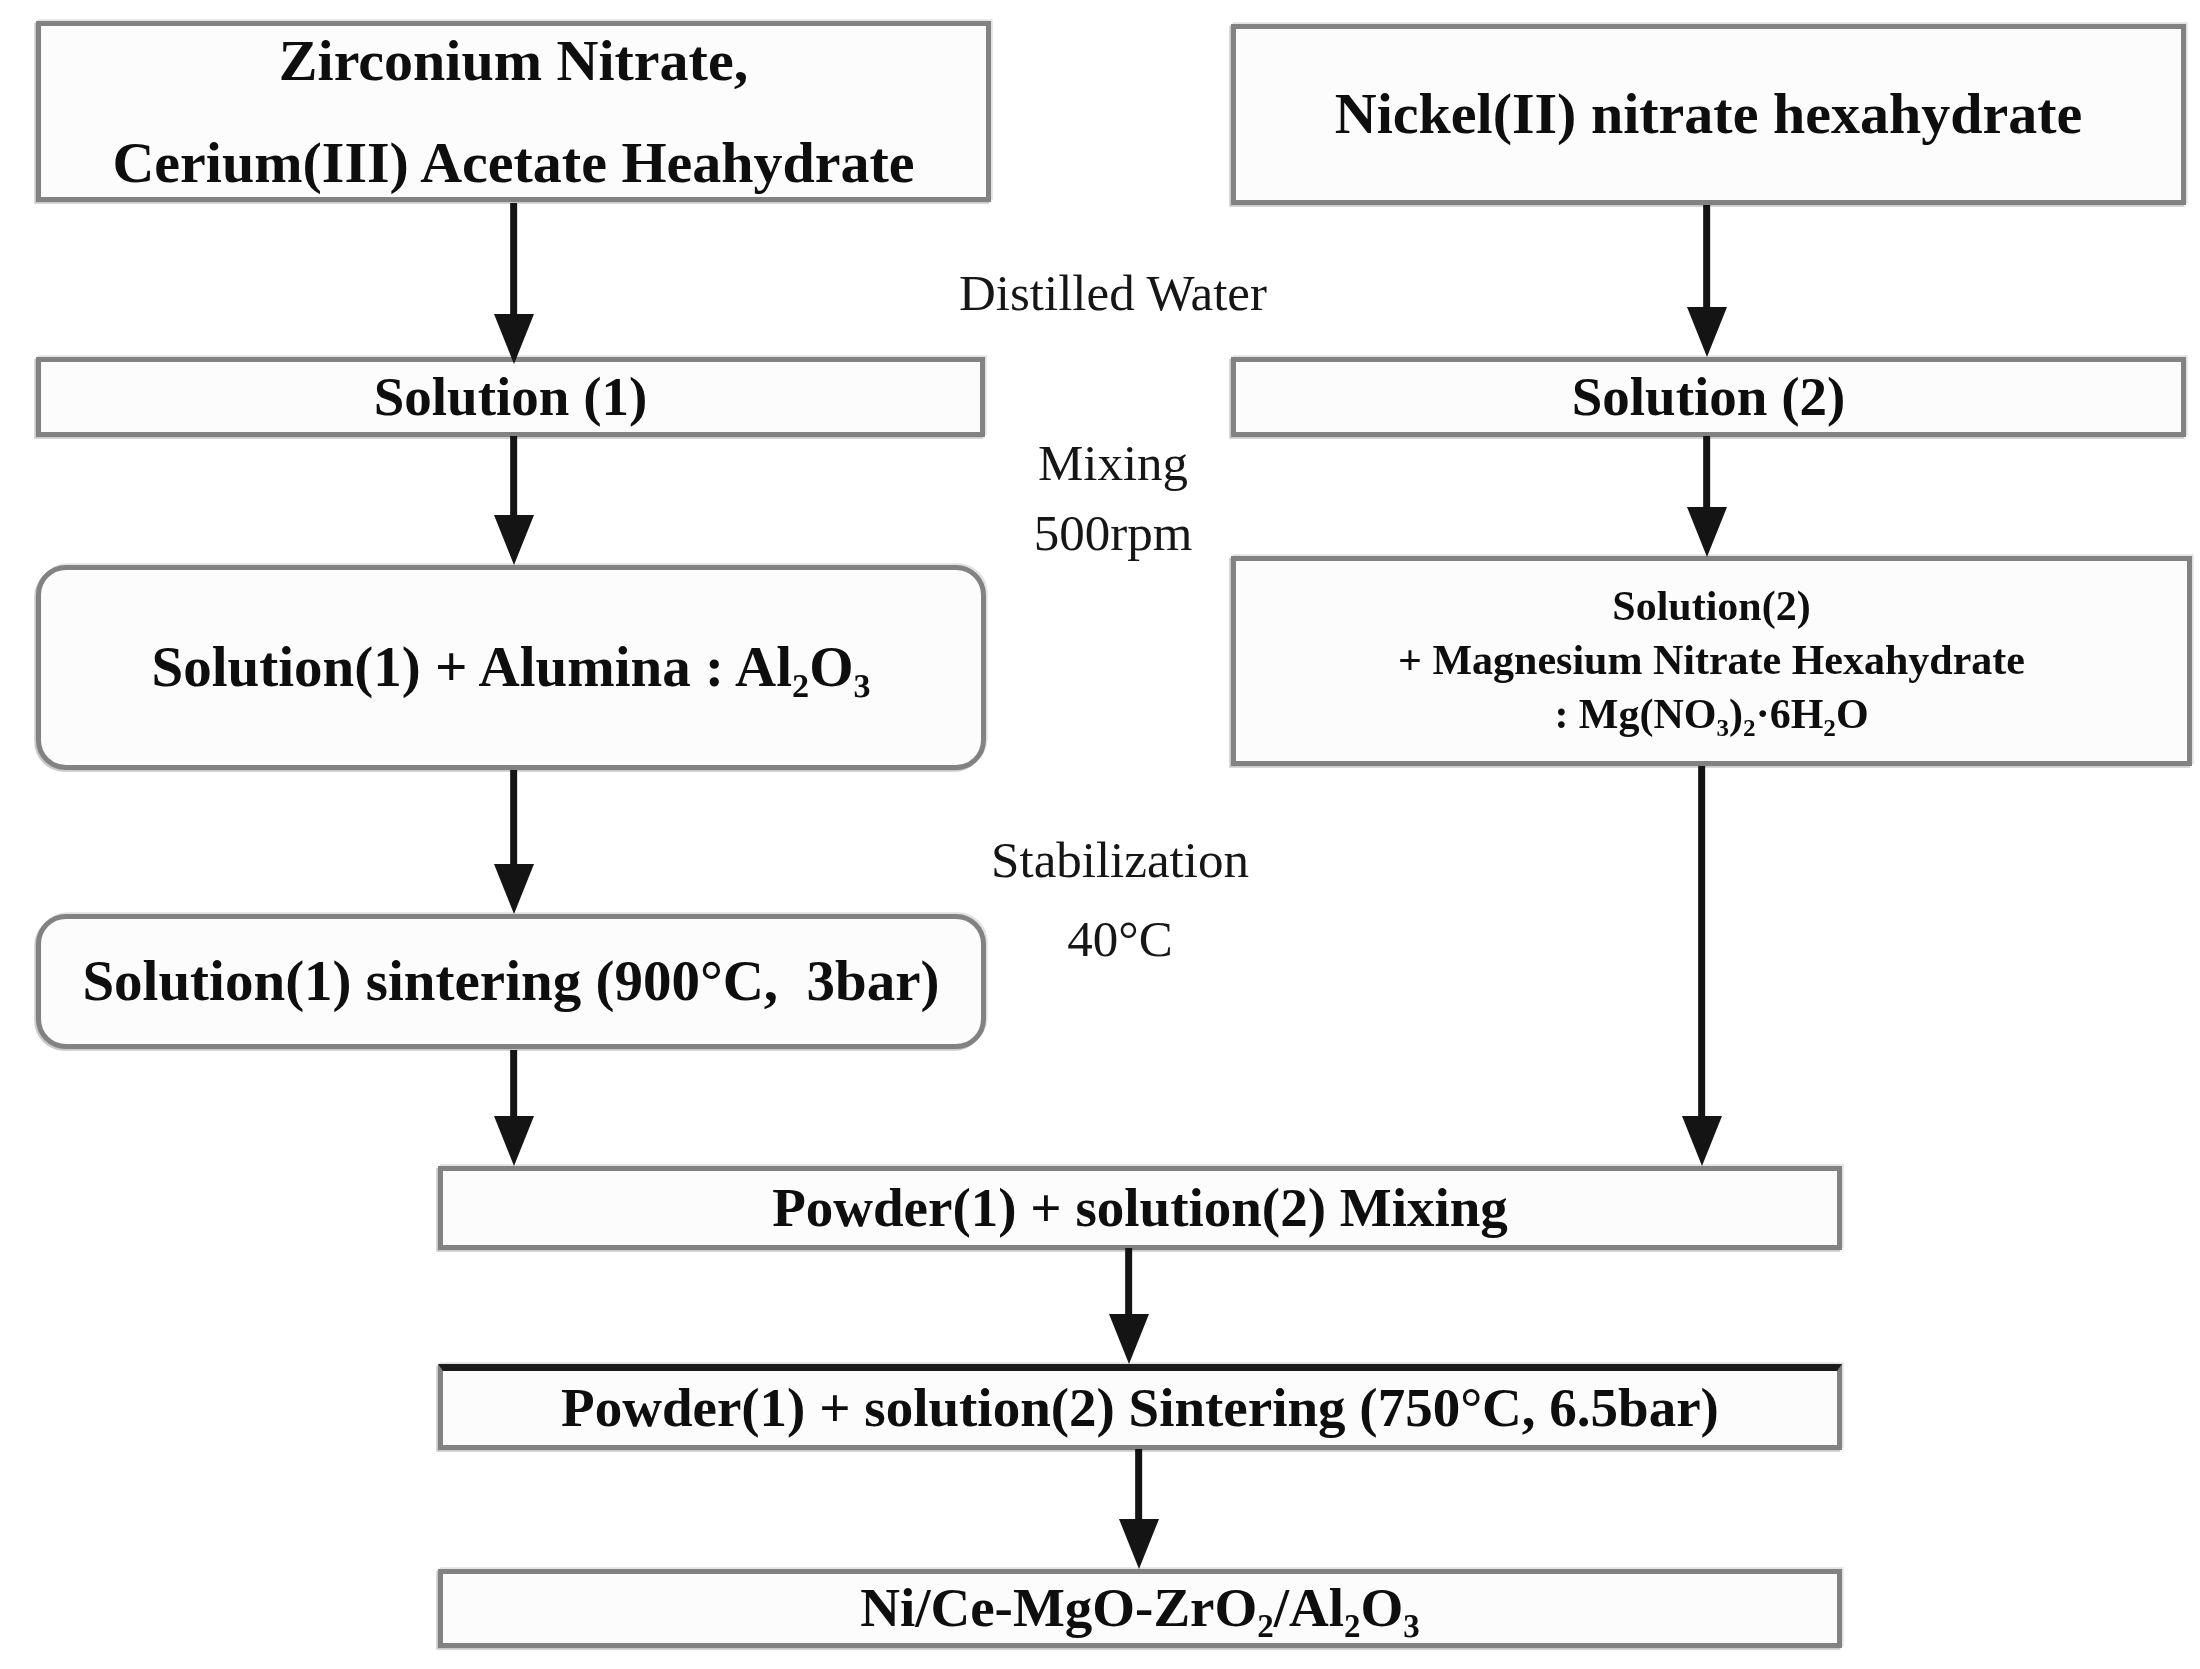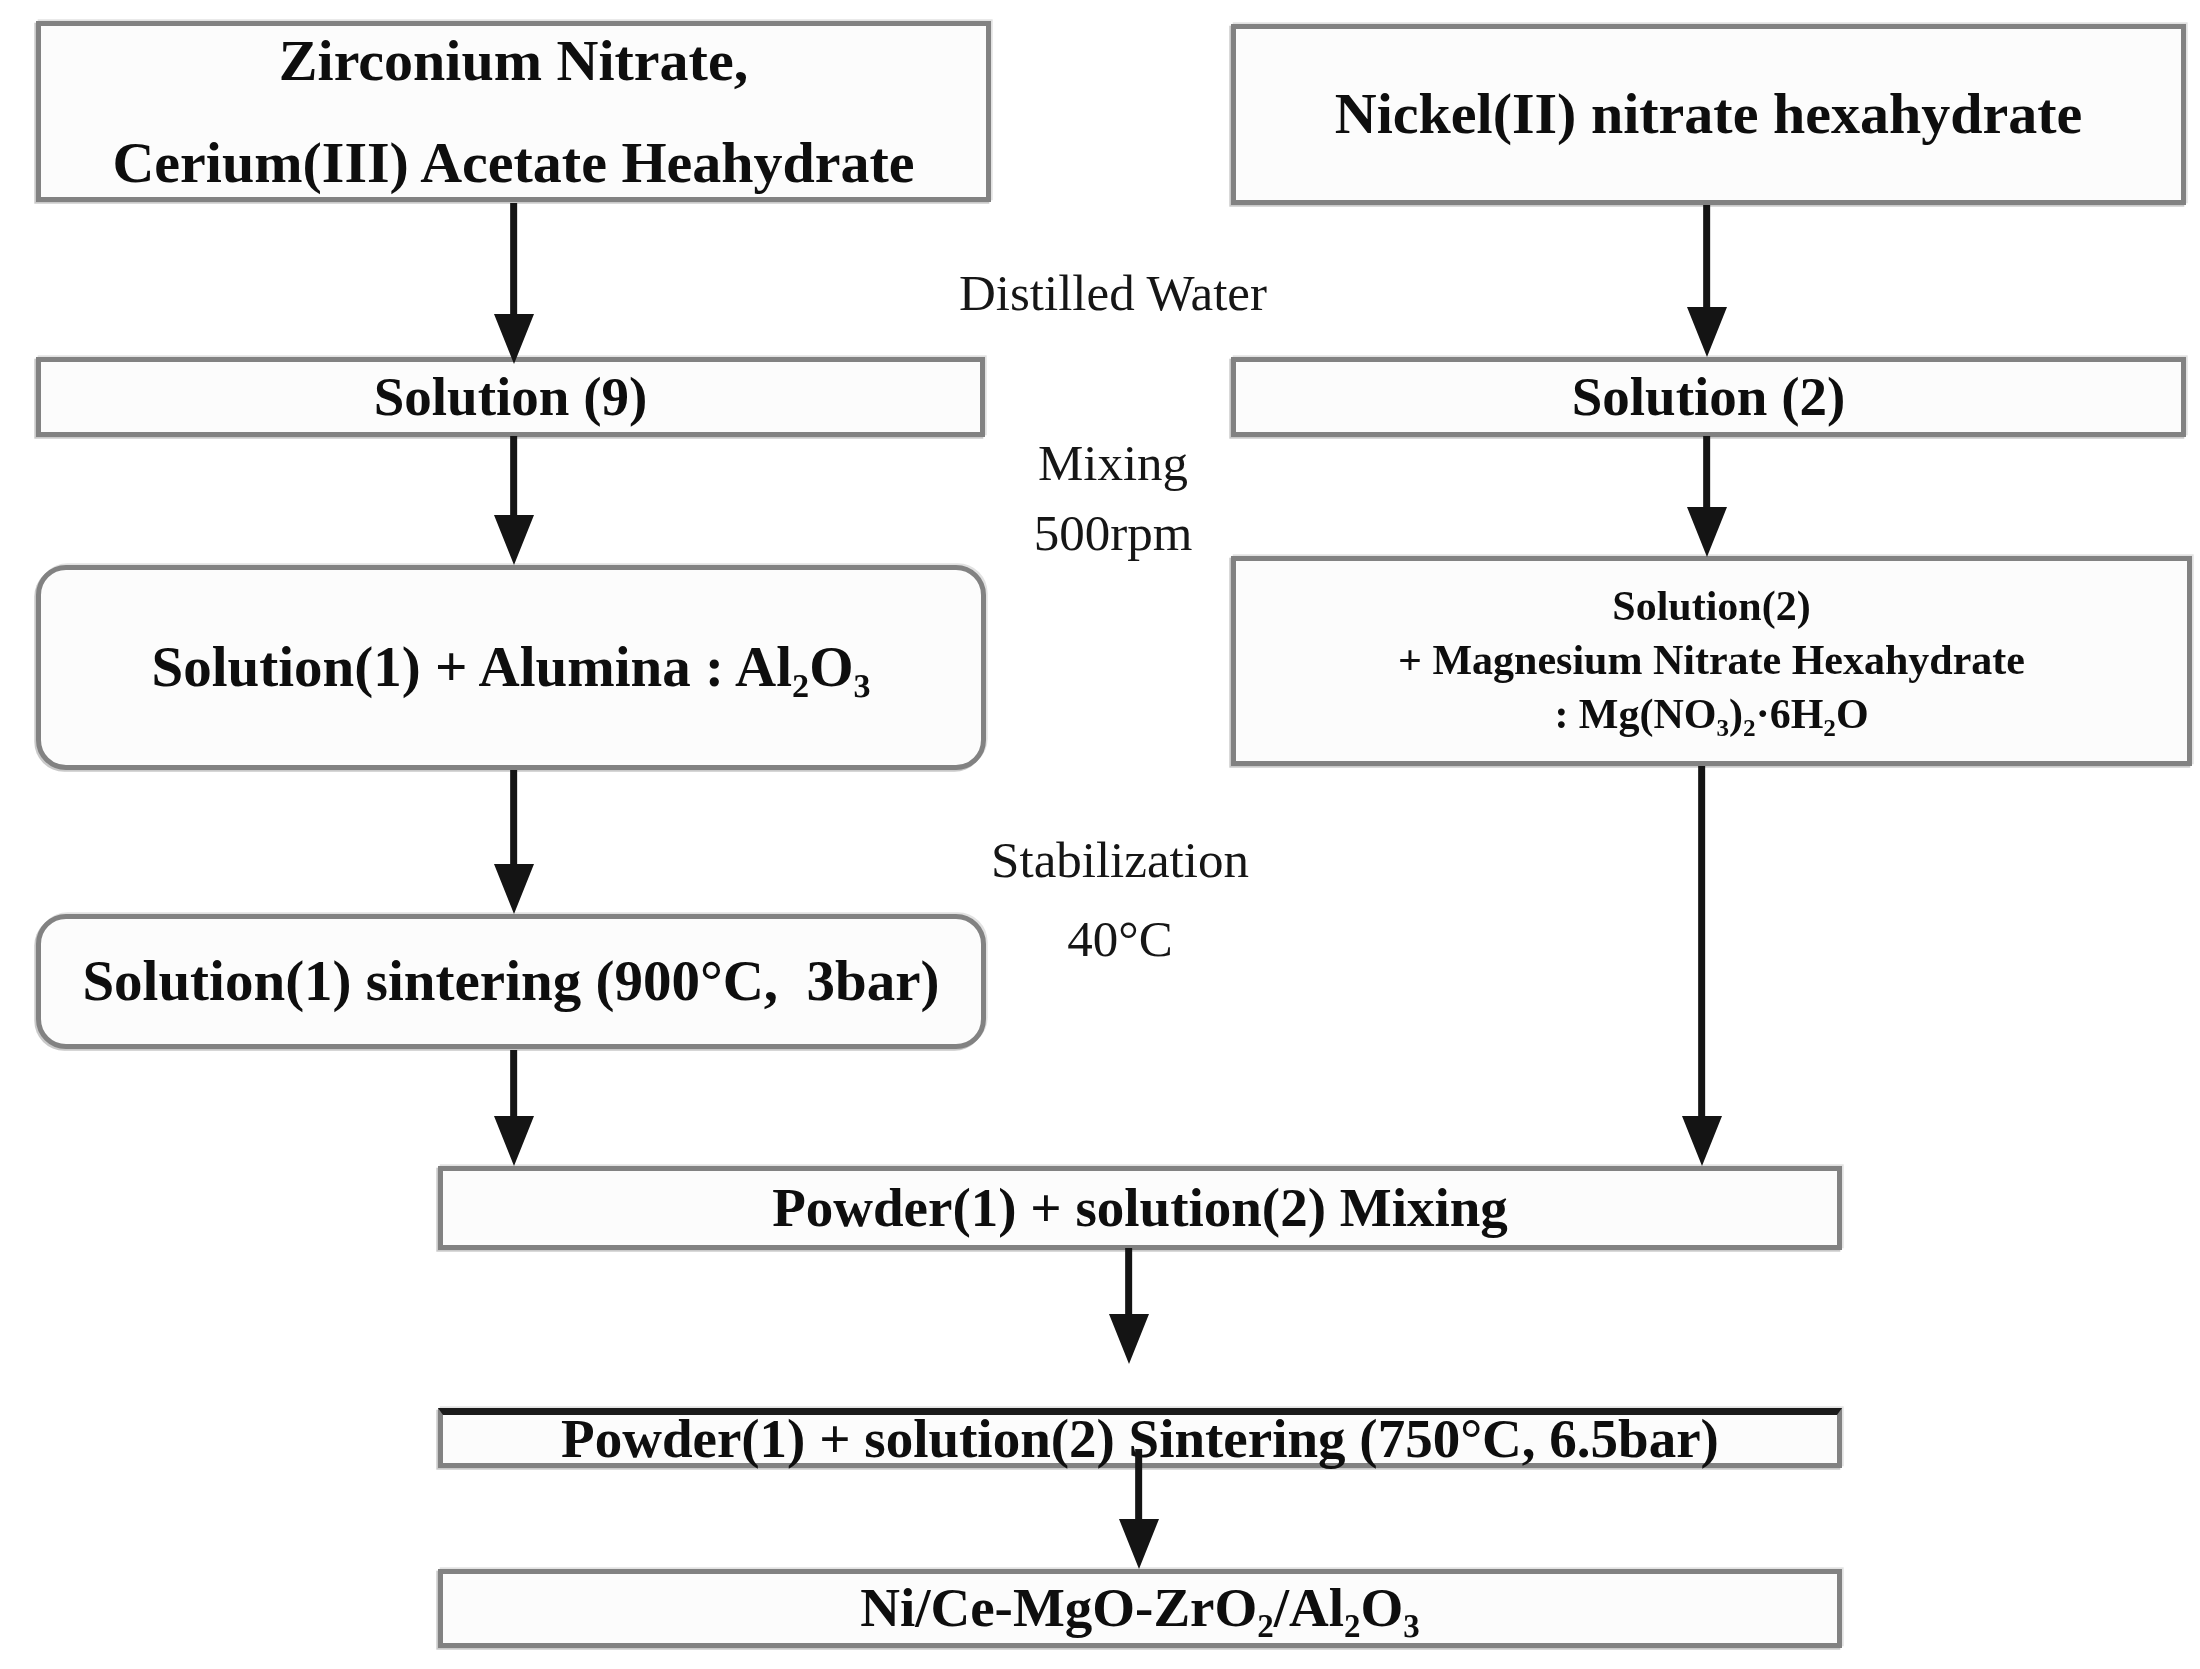--- a/index.html
+++ b/index.html
@@ -80,21 +80,21 @@
 <body>
 
 <div class="canvas">
 
   <div class="box fs68" style="left:36px; top:21.4px; width:955px; height:181px;gap:28px;">
     <span class="box-line">Zirconium Nitrate,</span>
     <span class="box-line">Cerium(III) Acetate Heahydrate</span>
   </div>
 
   <div class="box fs64" style="left:36px; top:357px; width:949px; height:80px;">
-    <span class="box-line">Solution (9)</span>
+    <span class="box-line">Solution (1)</span>
   </div>
 
   <div class="box fs66" style="left:36px; top:565px; width:950px; height:205px;">
     <span class="box-line">Solution(1) + Alumina : Al₂O₃</span>
   </div>
 
   <div class="box fs66" style="left:36px; top:914px; width:950px; height:135px;">
     <span class="box-line">Solution(1) sintering (900°C,  3bar)</span>
   </div>
 
@@ -109,21 +109,21 @@
   <div class="box fs60" style="left:1231px; top:556px; width:961px; height:210px;">
     <span class="box-line">Solution(2)</span>
     <span class="box-line">+ Magnesium Nitrate Hexahydrate</span>
     <span class="box-line">: Mg(NO₃)₂·6H₂O</span>
   </div>
 
   <div class="box fs64" style="left:438px; top:1166px; width:1404px; height:84px;">
     <span class="box-line">Powder(1) + solution(2) Mixing</span>
   </div>
 
-  <div class="box fs64 dark-top" style="left:438px; top:1408px; width:1404px; height:60px;justify-content:center;">
+  <div class="box fs64 dark-top" style="left:438px; top:1364px; width:1404px; height:86px;justify-content:center;">
     <span class="box-line">Powder(1) + solution(2) Sintering (750°C, 6.5bar)</span>
   </div>
 
   <div class="box fs64" style="left:438px; top:1569px; width:1404px; height:79px;">
     <span class="box-line">Ni/Ce-MgO-ZrO₂/Al₂O₃</span>
   </div>
 
   <div class="mid-label" style="left:1113px; top:257px;">
     <span class="mid-line">Distilled Water</span>
   </div>

